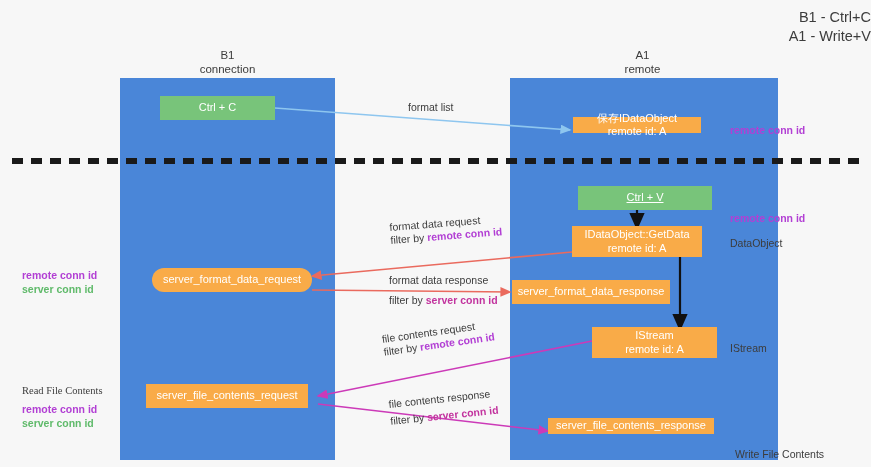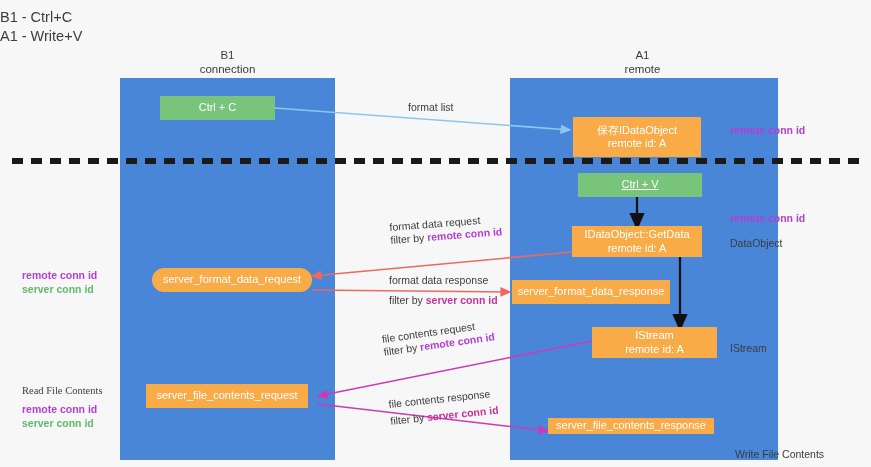--- a/index.html
+++ b/index.html
@@ -38,21 +38,21 @@
     line-height: 14px;
   }
   .col-header .l1 { display: block; }
   .col-header .l2 { display: block; }
 
   .title {
     position: absolute;
     left: 0;
     top: 8px;
     width: 871px;
-    text-align: left;
+    text-align: right;
     font-size: 14.5px;
     color: #3c3c3c;
     line-height: 19px;
   }
   .title span { display: block; }
 
   .node {
     position: absolute;
     box-sizing: border-box;
     display: flex;
@@ -142,26 +142,26 @@
 
     <line x1="592" y1="341" x2="318" y2="396" stroke="#cc3ab8" stroke-width="1.6" marker-end="url(#ah-magenta)"></line>
 
     <line x1="318" y1="404" x2="548" y2="431" stroke="#cc3ab8" stroke-width="1.6" marker-end="url(#ah-magenta)"></line>
   </svg>
 
   <div class="node green" style="left:160px; top:96px; width:115px; height:24px;">
     <span class="ln">Ctrl + C</span>
   </div>
 
-  <div class="node orange" style="left:573px; top:117px; width:128px; height:40px;text-align:right;">
+  <div class="node orange" style="left:573px; top:117px; width:128px; height:16px;text-align:right;">
     <span class="ln">保存IDataObject</span>
     <span class="ln">remote id: A</span>
   </div>
 
-  <div class="node green" style="left:578px; top:173px; width:124px; height:24px;text-decoration:underline;">
+  <div class="node green" style="left:578px; top:186px; width:134px; height:24px;text-decoration:underline;">
     <span class="ln">Ctrl + V</span>
   </div>
 
   <div class="node orange" style="left:572px; top:226px; width:130px; height:31px;">
     <span class="ln">IDataObject::GetData</span>
     <span class="ln">remote id: A</span>
   </div>
 
   <div class="node orange" style="left:152px; top:268px; width:160px; height:24px;border-radius:12px;">
     <span class="ln">server_format_data_request</span>

